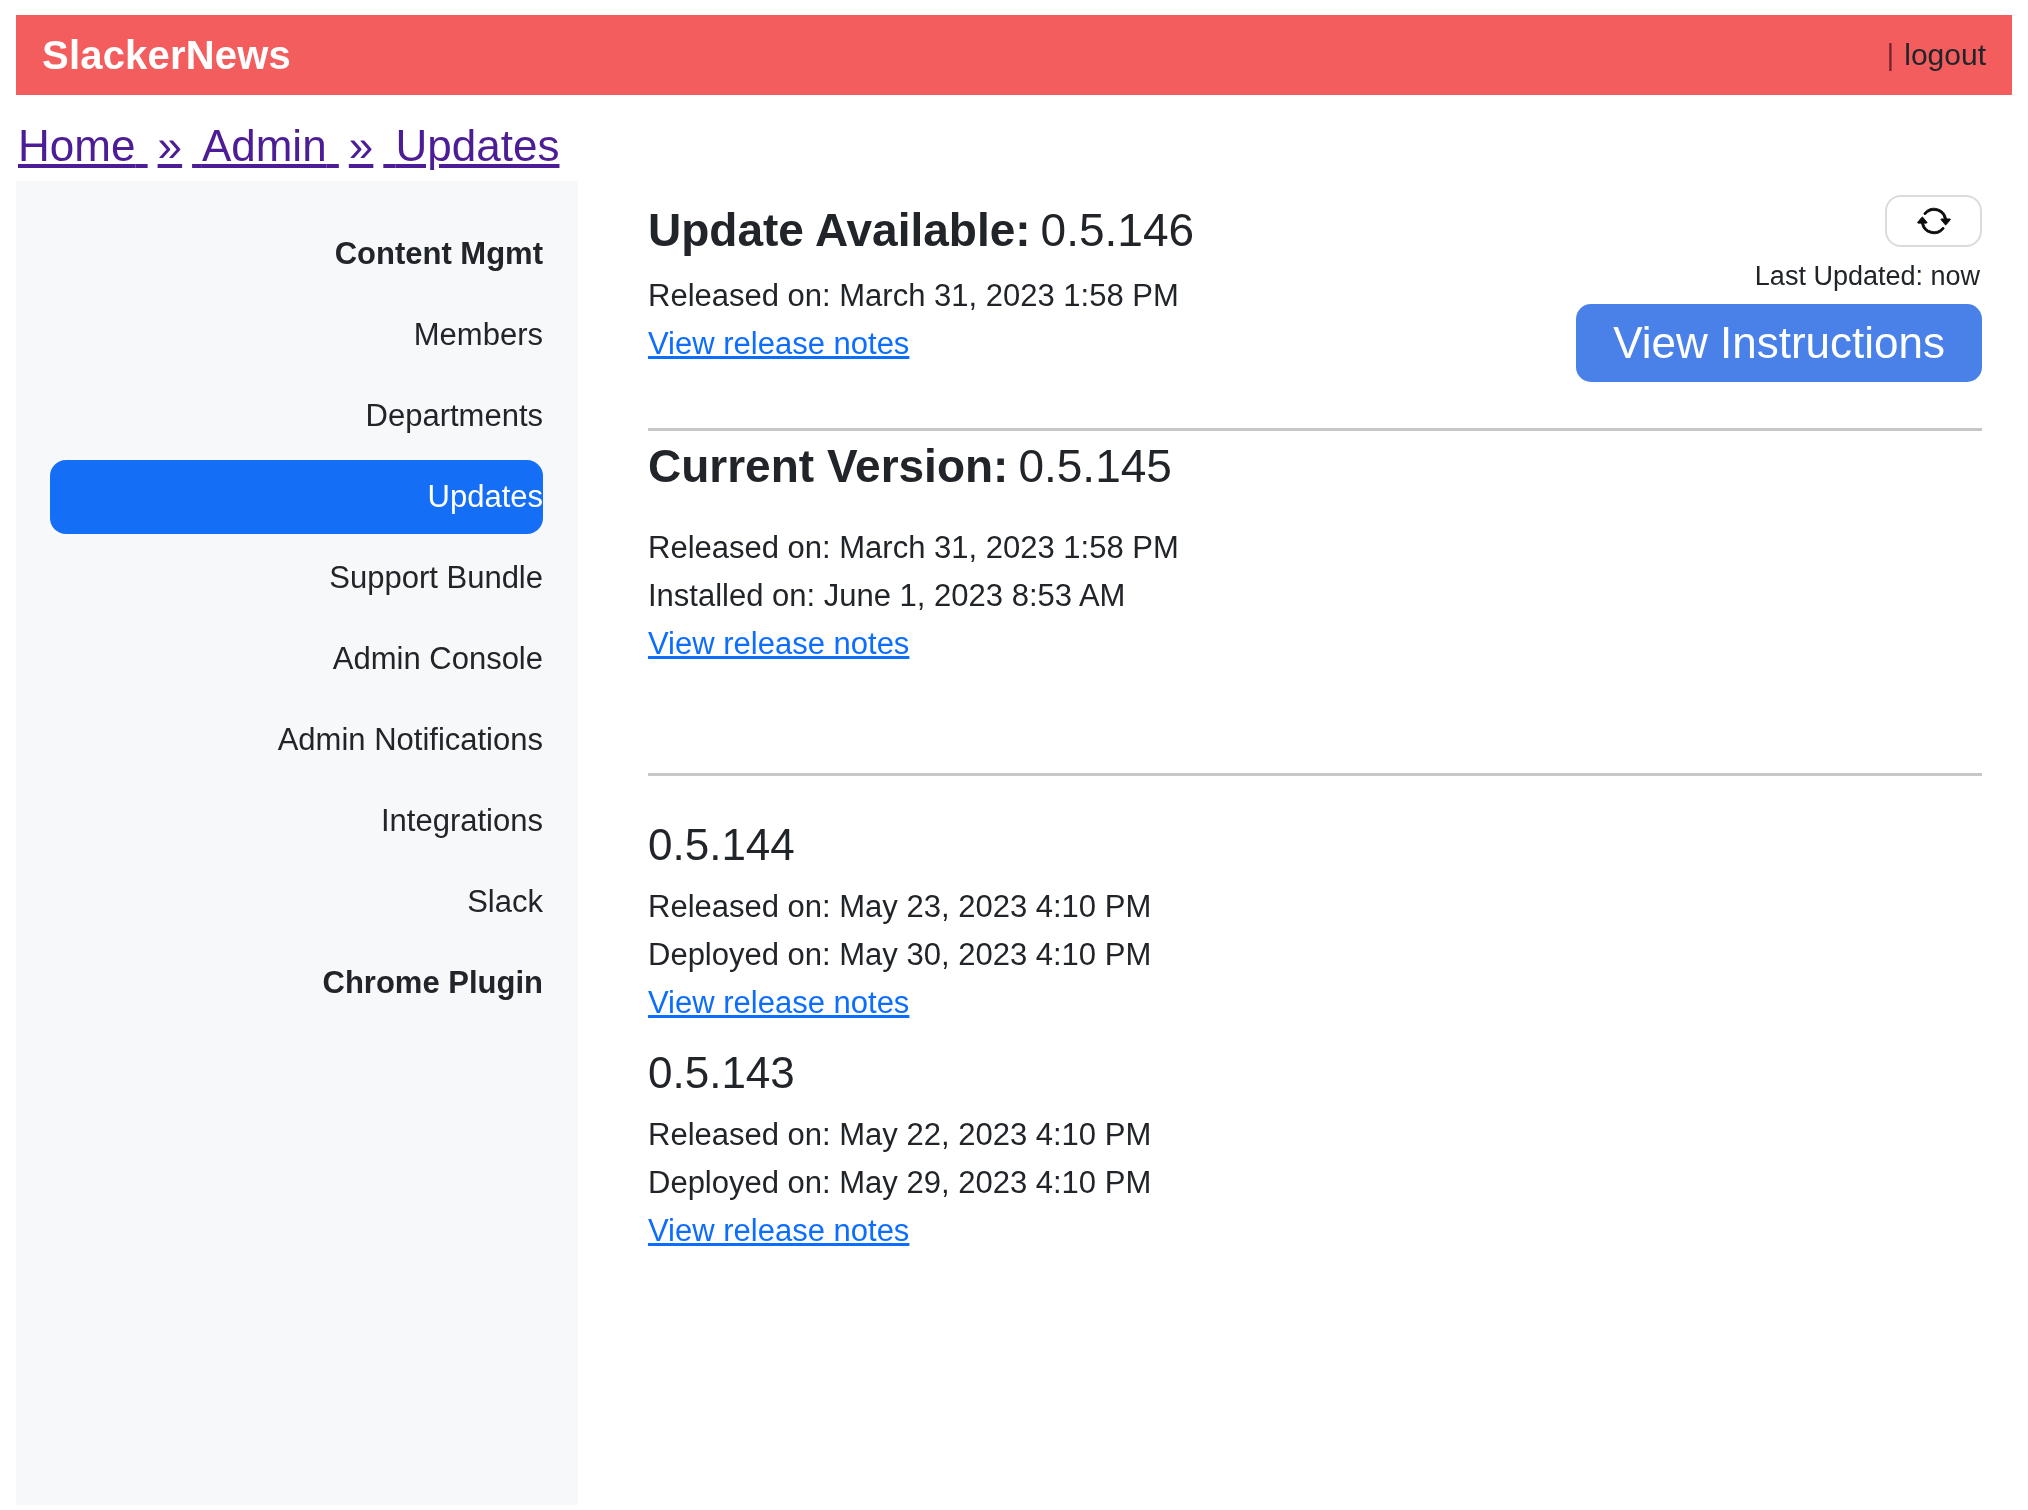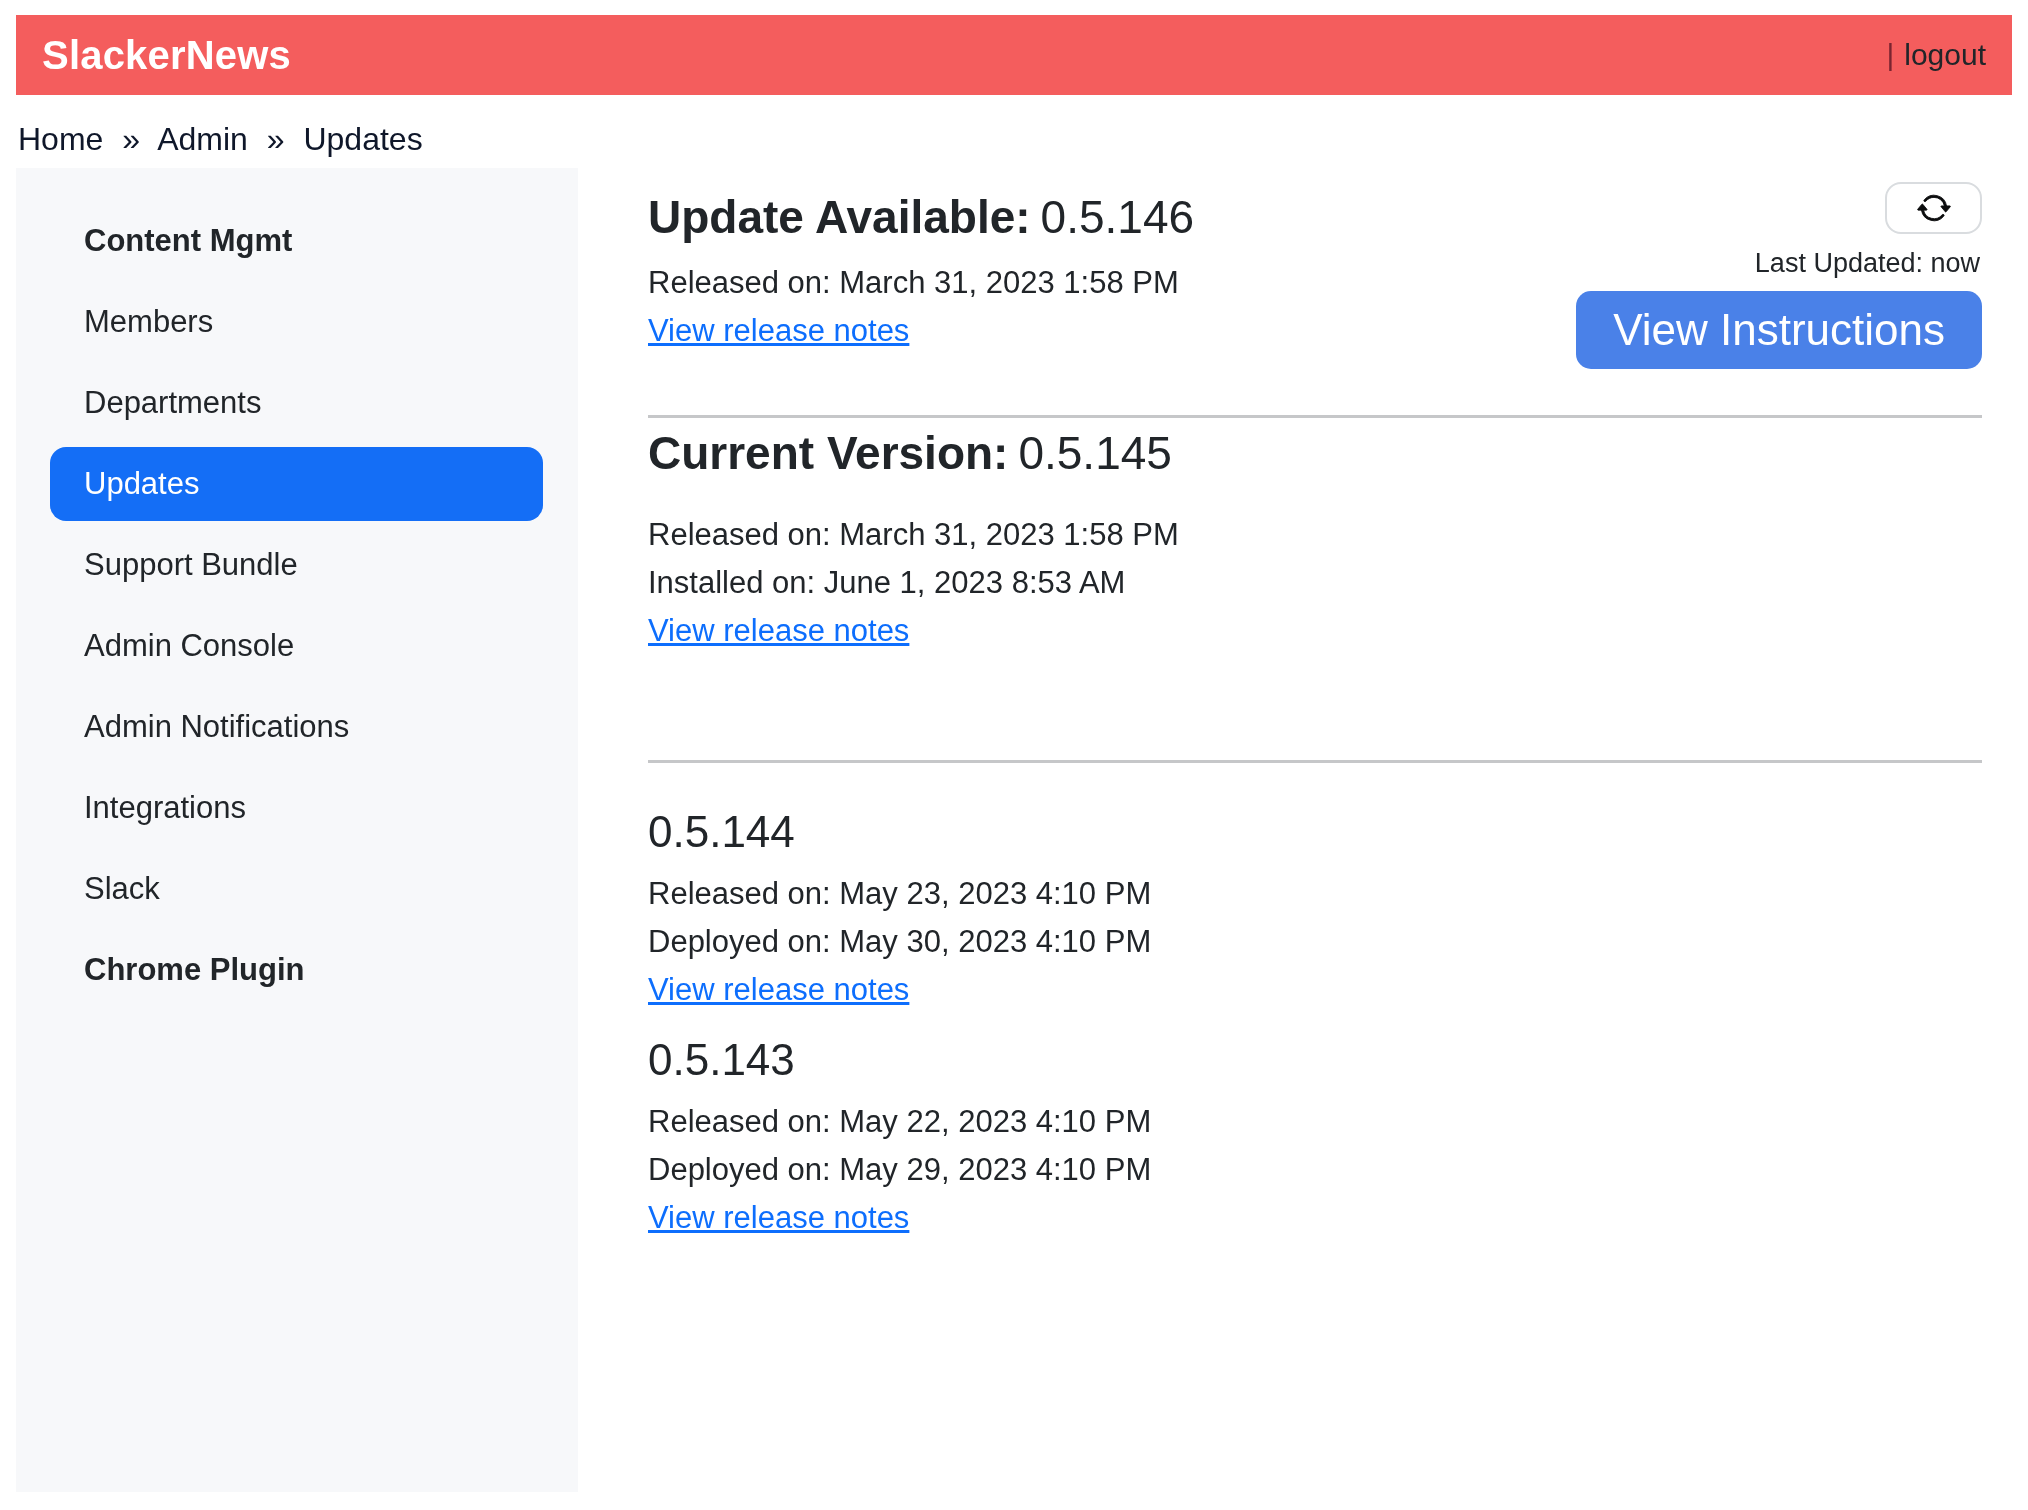--- a/index.html
+++ b/index.html
@@ -13,29 +13,29 @@
   .topbar{
     background:#f45d5d;height:80px;display:flex;align-items:center;
     justify-content:space-between;padding:0 26px;box-sizing:border-box;
   }
   .brand{color:#ffffff;font-size:40px;font-weight:700;letter-spacing:.2px;}
   .logout-wrap{font-size:30px;cursor:pointer;}
   .logout-pipe{color:#7a2430;margin-right:10px;}
   .logout-label{color:#212529;}
 
   
-  .breadcrumb{margin:26px 0 10px 2px;font-size:32px;color:#0f172a;}
+  .breadcrumb{margin:26px 0 10px 2px;font-size:44px;color:#4c1d95;text-decoration:underline;}
   .breadcrumb .sep{margin:0 10px;}
   .crumb{cursor:pointer;}
 
   
   .layout{display:flex;align-items:flex-start;}
   .sidebar{
     width:562px;flex:0 0 562px;background:#f7f8fa;height:1324px;
-    box-sizing:border-box;padding-top:36px;
+    box-sizing:border-box;padding-top:36px;text-align:right;
   }
   .sidebar ul{list-style:none;margin:0;padding:0;}
   .sidebar li{
     font-size:31px;line-height:36px;color:#212529;
     margin:0 35px 7px 34px;padding:19px 0 19px 34px;
     border-radius:16px;cursor:pointer;
   }
   .sidebar li.em{font-weight:600;}
   .sidebar li.selected{background:#146ef6;color:#ffffff;font-weight:400;}
 

